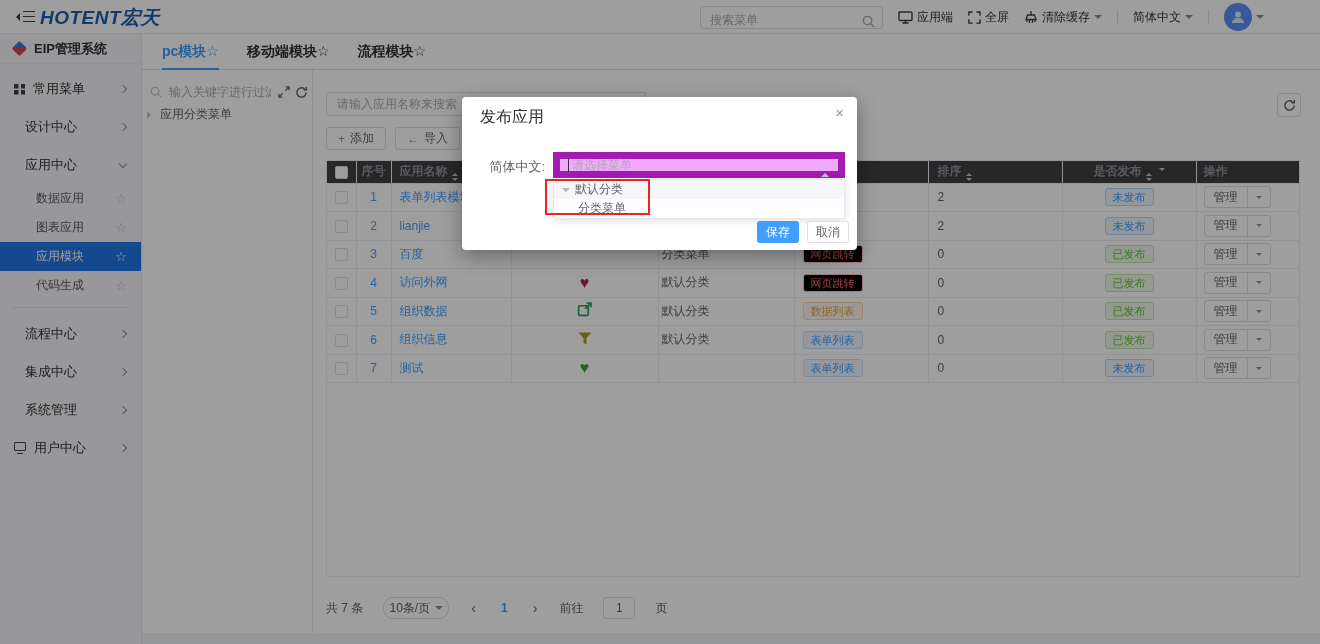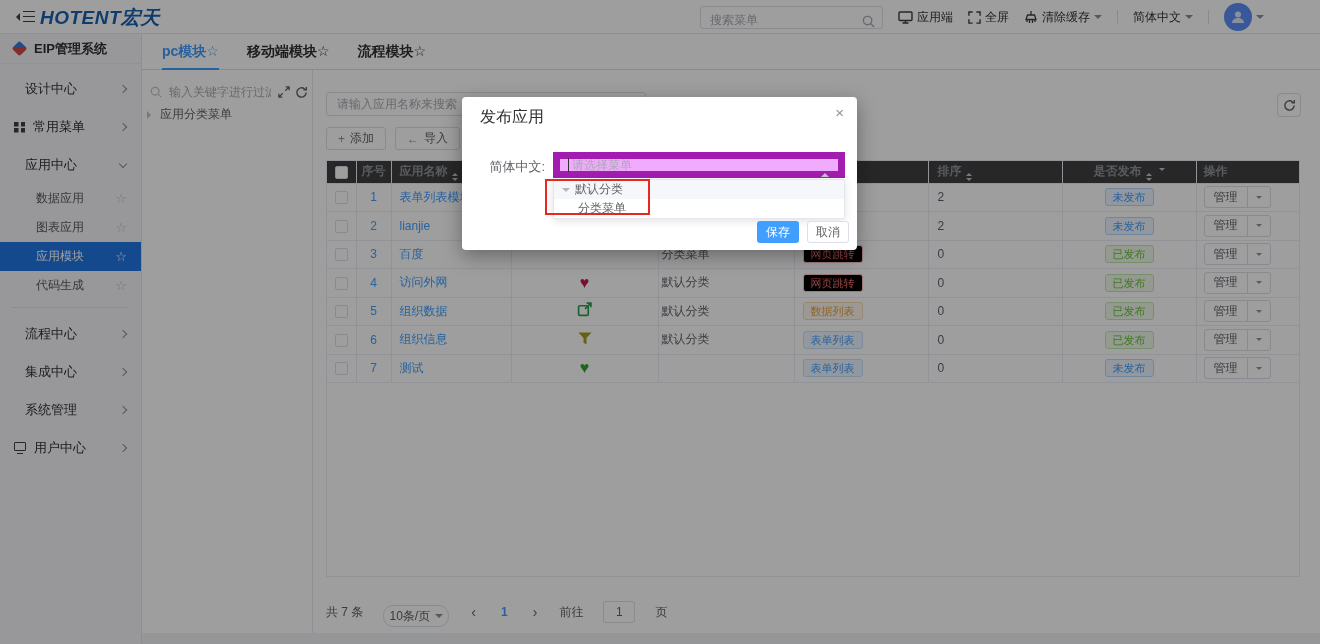--- a/index.html
+++ b/index.html
@@ -95,21 +95,21 @@
   .mgr-btn .sep{width:1px;align-self:stretch;background:#dcdfe6;}
   .dcaret{width:0;height:0;border:3.5px solid transparent;border-top-color:#909399;margin:3px 8px 0 8px;}
   .sorts{display:inline-flex;flex-direction:column;gap:2px;margin-left:4px;vertical-align:-1px;}
   .sorts i{width:0;height:0;border:3.5px solid transparent;display:block;}
   .sorts .asc{border-bottom-color:#c0c4cc;border-top-width:0;}
   .sorts .desc{border-top-color:#c0c4cc;border-bottom-width:0;}
   .fcaret{display:inline-block;width:0;height:0;border:3.5px solid transparent;border-top-color:#c0c4cc;margin-left:7px;vertical-align:1px;}
 
   
   .pager{position:absolute;left:184px;top:527px;display:flex;align-items:center;gap:20px;font-size:12px;color:#606266;}
-  .psel{width:66px;height:22px;border:1px solid #dcdfe6;border-radius:10px;display:flex;align-items:center;justify-content:center;gap:5px;background:#fff;cursor:pointer;margin-top:8px;}
+  .psel{width:66px;height:22px;border:1px solid #dcdfe6;border-radius:10px;display:flex;align-items:center;justify-content:center;gap:5px;background:#fff;cursor:pointer;}
   .parrow{font-size:14px;color:#606266;cursor:pointer;padding:0 2px;}
   .pnum{color:#409eff;font-weight:bold;padding:0 3px;cursor:pointer;}
   .goto-input{width:32px;height:22px;border:1px solid #dcdfe6;border-radius:3px;text-align:center;font-size:12px;color:#606266;outline:0;}
 
   
   .overlay{position:absolute;inset:0;background:rgba(0,0,0,0.38);z-index:40;}
   .modal{position:absolute;left:462px;top:97px;width:395px;height:153px;background:#fff;border-radius:4px;box-shadow:0 6px 20px rgba(0,0,0,.35);z-index:50;}
   .modal-title{position:absolute;left:18px;top:10px;font-size:16px;color:#303133;}
   .modal-close{position:absolute;right:13px;top:7px;font-size:15px;color:#909399;cursor:pointer;}
   .modal-label{position:absolute;left:0;top:61px;width:83px;text-align:right;font-size:13px;color:#606266;}
@@ -182,27 +182,27 @@
       </div>
     </div>
   </div>
 
   <div class="sidebar">
     <div class="sb-title">
       <span class="diamond"></span>
       <span>EIP管理系统</span>
     </div>
     <div class="sb-menu">
-        <div class="s-item parent noicon">
-          <span class="lbl">设计中心</span>
-          <i class="chev right"></i>
-        </div>
         <div class="s-item parent">
           <span class="p-icon gicon"></span>
           <span class="lbl">常用菜单</span>
+          <i class="chev right"></i>
+        </div>
+        <div class="s-item parent noicon">
+          <span class="lbl">设计中心</span>
           <i class="chev right"></i>
         </div>
         <div class="s-item parent noicon">
           <span class="lbl">应用中心</span>
           <i class="chev down"></i>
         </div>
         <div class="s-item sub">
           <span class="lbl">数据应用</span>
           <span class="star">☆</span>
         </div>

